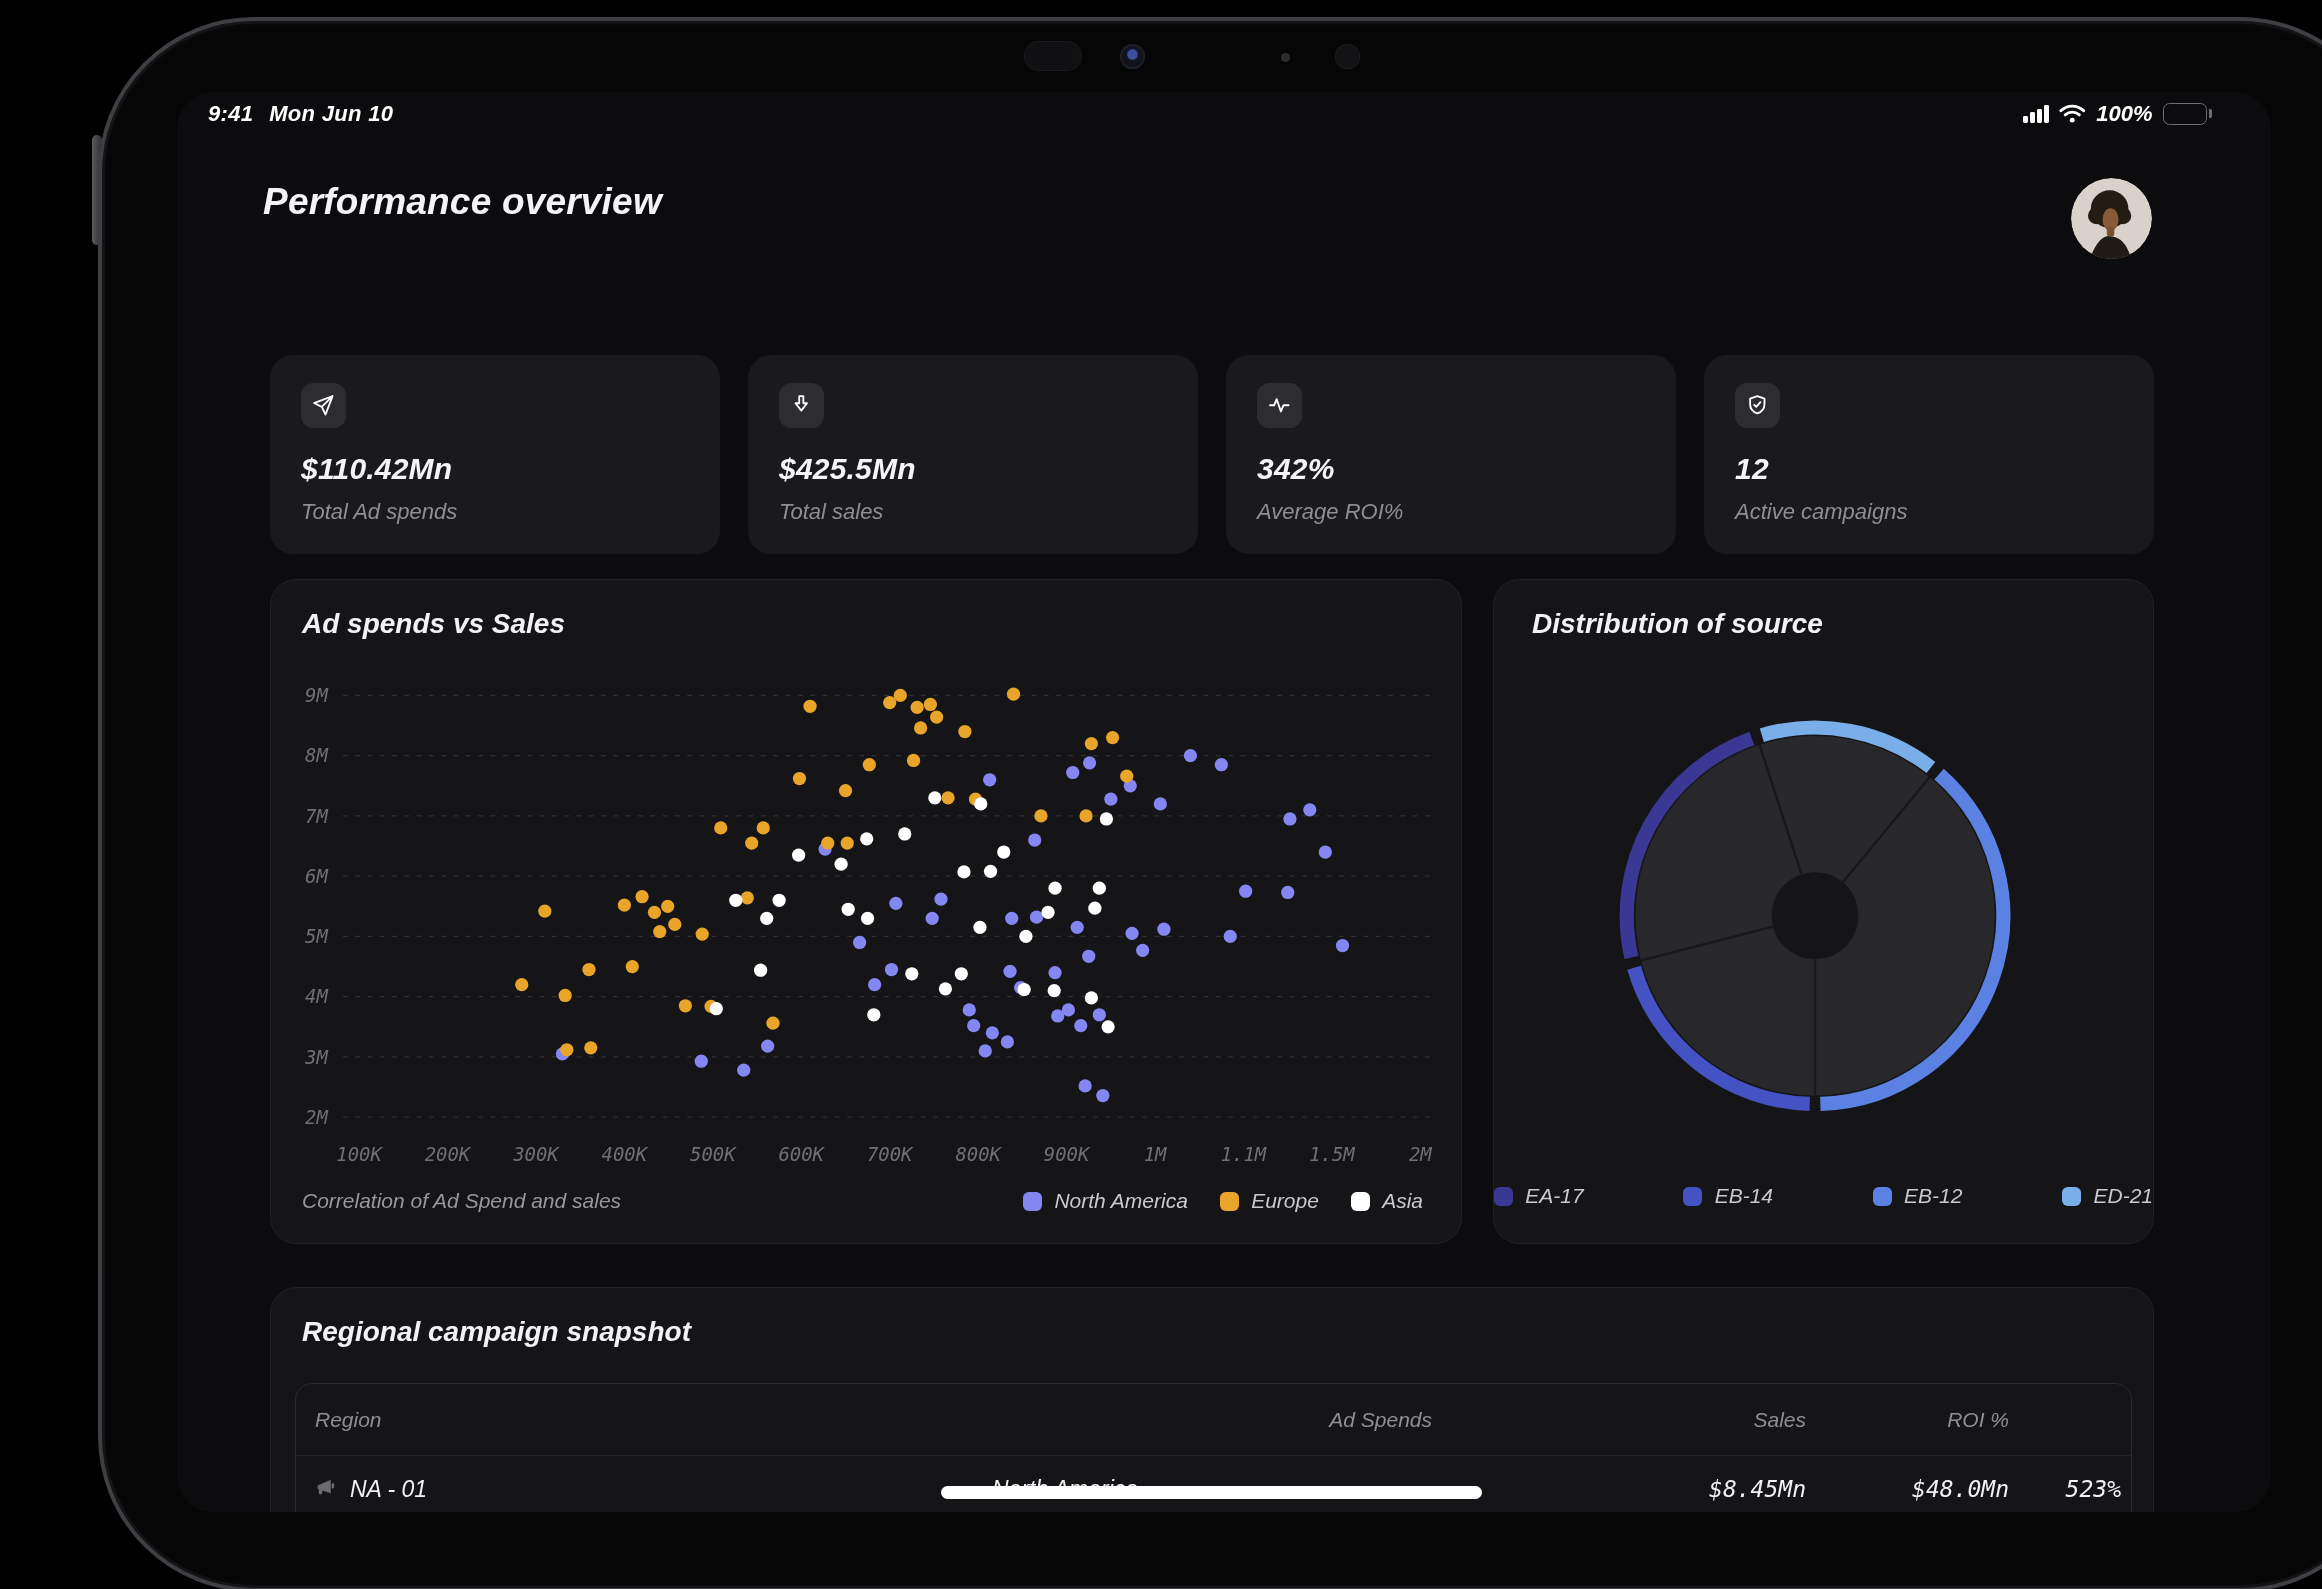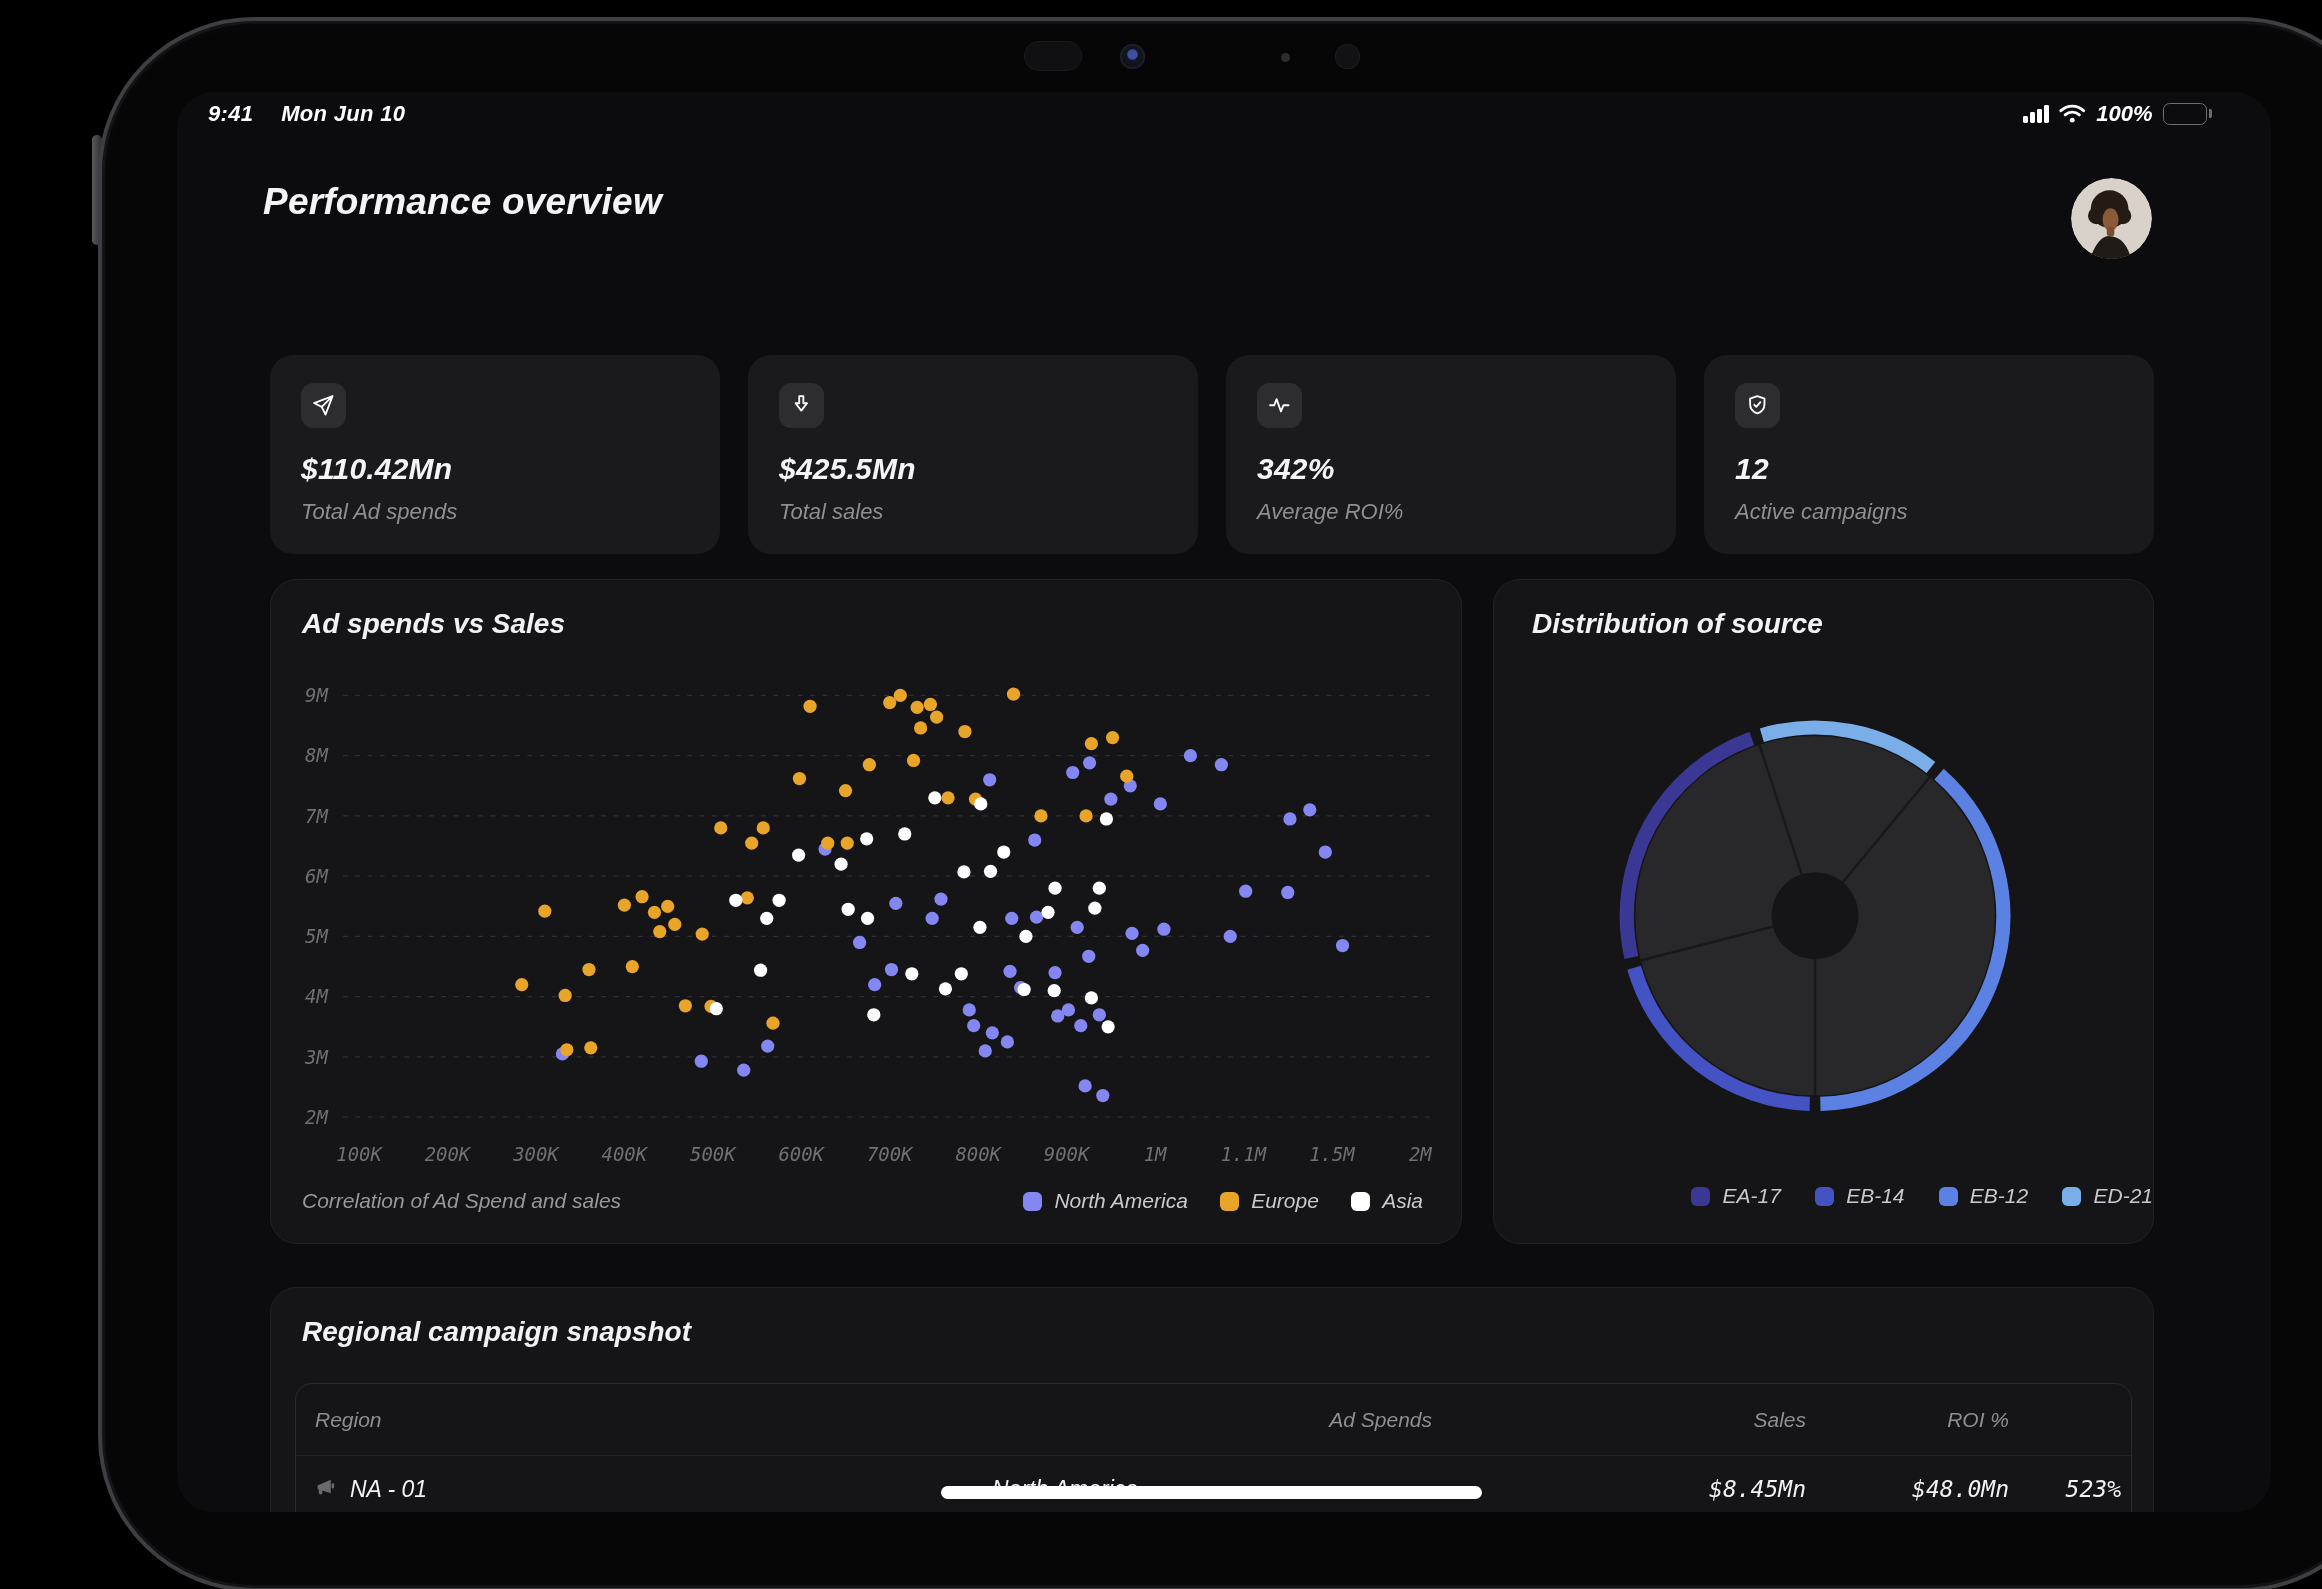--- a/index.html
+++ b/index.html
@@ -20,21 +20,21 @@
   .cam-dot{position:absolute;left:1281px;top:53px;width:8.5px;height:8.5px;border-radius:50%;background:#2c2c30;}
   .cam-circ{position:absolute;left:1335px;top:44px;width:24.6px;height:24.6px;border-radius:50%;
             background:#121215;box-shadow:inset 0 0 0 0.9px #1c1c20;}
 
   .screen{position:absolute;left:177px;top:92px;width:2094px;height:1420px;border-radius:36px;
           background:#0C0C0E;overflow:hidden;font-style:italic;}
 
   
   .sb-left{position:absolute;left:31px;top:8.5px;display:flex;gap:16px;align-items:center;
            color:#fff;font-size:22px;font-weight:700;letter-spacing:0.3px;}
-  .sb-left .date{font-weight:600;margin-left:12px;}
+  .sb-left .date{font-weight:600;}
   .sb-right{position:absolute;right:64px;top:8.5px;display:flex;gap:10.4px;align-items:center;height:26.5px;justify-content:flex-end;}
   .bars{display:flex;align-items:flex-end;gap:2.4px;height:18px;}
   .bars i{display:block;width:4.7px;background:#fff;border-radius:1.4px;}
   .pct{color:#fff;font-size:22px;font-weight:600;}
   .battery{width:44px;height:22px;border:1.9px solid #6e6e72;border-radius:6.6px;padding:1.9px;box-sizing:border-box;position:relative;}
   .battery .fill{width:100%;height:100%;background:#fff;border-radius:2.8px;}
   .battery .tip{position:absolute;right:-5.7px;top:5.7px;width:2.8px;height:8.5px;background:#6e6e72;border-radius:0 1.9px 1.9px 0;}
 
   
   .page-title{position:absolute;left:86px;top:89px;font-size:37px;font-weight:700;color:#F4F4F6;letter-spacing:0.2px;}
@@ -56,21 +56,21 @@
   #table-panel{left:93px;top:1195px;width:1884px;height:414px;}
   .panel-title{position:absolute;left:31px;top:28px;font-size:28px;font-weight:600;color:#F2F2F4;}
   #donut-panel .panel-title{left:38px;}
 
   .scatter-footer{position:absolute;left:31px;right:38px;top:609px;display:flex;justify-content:space-between;align-items:center;}
   .caption{font-size:21px;color:#98989C;}
   .legend{display:flex;gap:32px;align-items:center;}
   .legend-item{display:flex;gap:12.3px;align-items:center;font-size:21px;color:#C9C9CE;}
   .legend-item .dot{width:19px;height:19px;border-radius:5.7px;}
 
-  .donut-legend{position:absolute;left:0;right:0;top:604px;display:flex;justify-content:flex-end;gap:34px;}
+  .donut-legend{position:absolute;left:0;right:0;top:604px;display:flex;justify-content:space-between;gap:34px;}
 
   .mono{font-family:"DejaVu Sans Mono",monospace;}
 
   
   .table-box{position:absolute;left:24px;top:95px;width:1837px;height:303px;border:0.9px solid #2B2B2F;border-radius:17px;box-sizing:border-box;overflow:hidden;}
   .trow{display:grid;grid-template-columns:677px 440px 374px 203px 112px;align-items:center;
         padding:0 12.3px 0 19px;box-sizing:border-box;}
   .trow.head{height:72px;color:#8E8E93;font-size:21px;border-bottom:0.9px solid #242428;}
   .trow.data{height:66px;color:#F2F2F4;font-size:23px;}
   .trow .r{text-align:right;}

